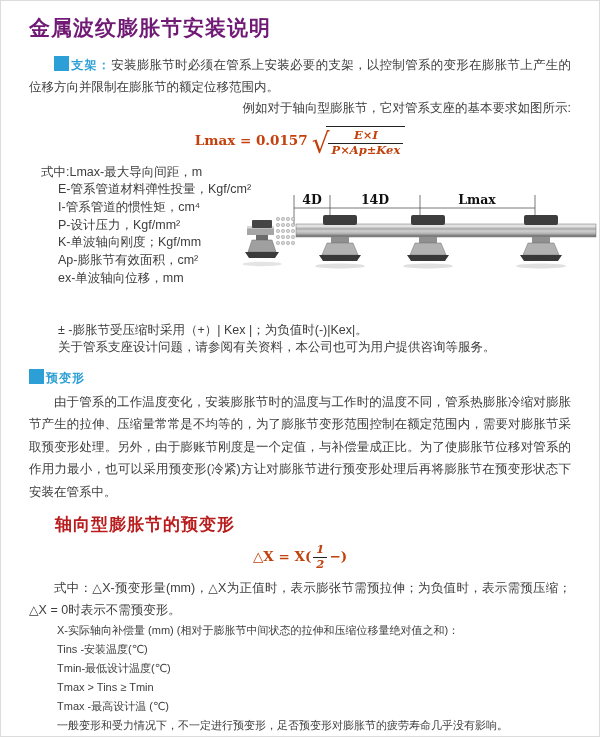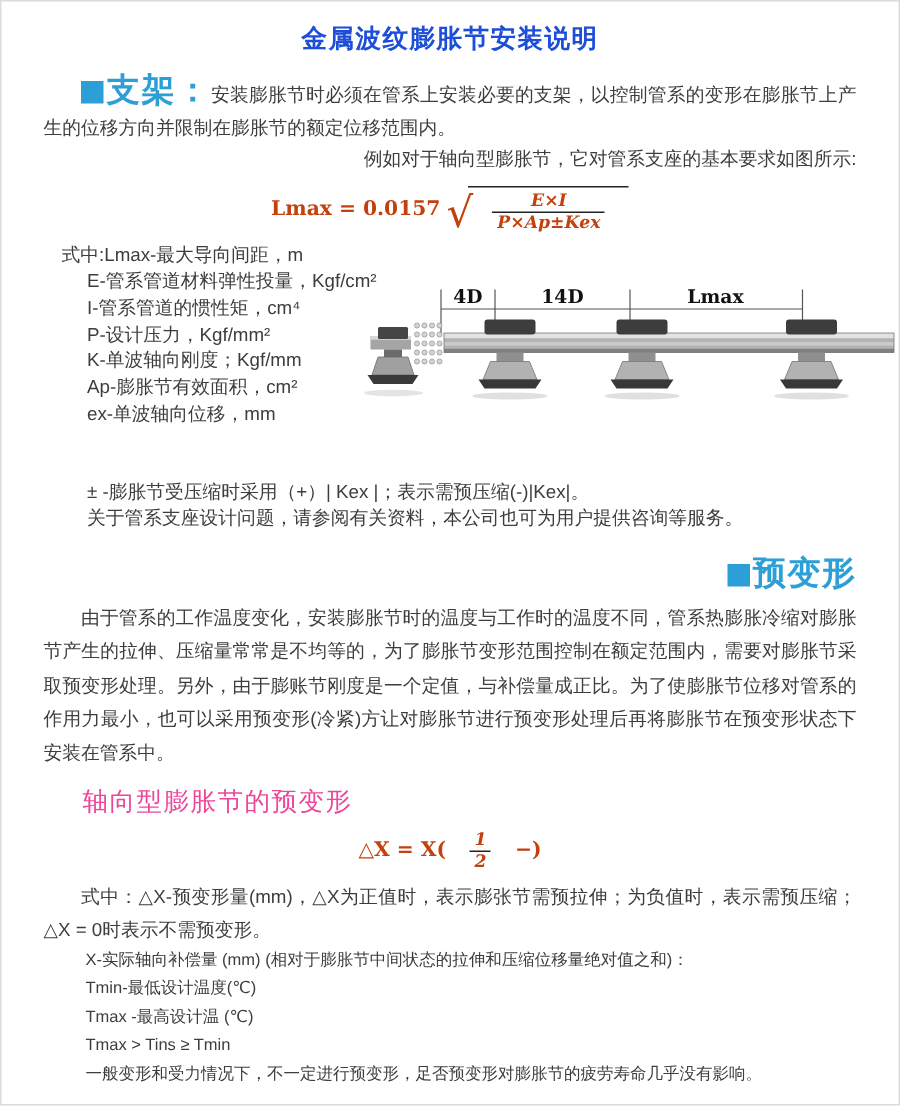--- a/index.html
+++ b/index.html
@@ -4,54 +4,54 @@
 <style>
   html,body{margin:0;padding:0;}
   body{
     width:600px;height:737px;box-sizing:border-box;overflow:hidden;
     background:#ffffff;border:1px solid #dcdcdc;
     font-family:"Liberation Sans","DejaVu Sans",sans-serif;
     color:#3d3d3d;font-size:12.5px;
   }
   .page{padding:0 28px;position:relative;}
   .doc-title{
-    text-align:center;font-size:17px;font-weight:700;color:#1d4ed8;
+    font-size:21px;font-weight:700;color:#701a75;
     margin:13px 0 6px 0;letter-spacing:1px;
   }
-  .sec-head{font-size:22px;font-weight:700;color:#2b9fd6;letter-spacing:1px;}
+  .sec-head{font-size:12px;font-weight:700;color:#2b9fd6;letter-spacing:1px;}
   .marker{
     display:inline-block;width:15px;height:15px;background:#2b9fd6;
     vertical-align:-2px;margin-right:2px;
   }
   p{margin:0;text-align:right;}
   .para{line-height:22px;text-align:justify;text-indent:2em;}
   .sec1-para{margin-top:12px;}
   .indent{text-indent:2em;line-height:21px;}
   .formula{
     text-align:center;font-family:"DejaVu Serif","Liberation Serif",serif;
     font-weight:700;color:#c2410c;font-size:13.5px;margin:7px 0 5px 0;
   }
   .frac{
     display:inline-flex;flex-direction:column;vertical-align:middle;
-    text-align:center;line-height:1.2;font-size:11.5px;margin:0 16px;
+    text-align:center;line-height:1.2;font-size:11.5px;margin:0 2px;
     font-style:italic;
   }
   .frac .num{border-bottom:1px solid #222;padding:0 3px;}
   .frac .den{padding:0 3px;}
   .sqrt{display:inline-flex;align-items:stretch;vertical-align:middle;margin-left:4px;}
   .sqrt .rad{font-size:28px;line-height:1;font-weight:400;align-self:flex-end;margin-right:-3px;}
   .sqrt .under{border-top:1.5px solid #222;padding-top:2px;align-self:center;}
   .def-wrap{position:relative;margin-top:6px;height:158px;}
   .def-line{line-height:17.7px;margin-left:29px;white-space:nowrap;}
   .def-line.first{margin-left:12px;}
   .diagram{position:absolute;left:214px;top:26px;width:358px;height:98px;}
   .dimtext{font-family:"DejaVu Serif","Liberation Serif",serif;font-weight:700;font-size:12.5px;fill:#111;}
-  .sec2-head{margin:12px 0 4px 0;text-align:right;}
+  .sec2-head{margin:12px 0 4px 0;}
   .sub-head{
-    font-size:17px;font-weight:400;color:#ec4899;letter-spacing:1px;
+    font-size:17px;font-weight:700;color:#b91c1c;letter-spacing:1px;
     margin:10px 0 2px 26px;
   }
   .ax-line{margin-left:28px;line-height:19px;white-space:nowrap;font-size:11px;}
   .pre-para{line-height:22.4px;}
 </style>
 </head>
 <body>
 
 <div class="page">
 
@@ -147,33 +147,34 @@
       </g>
       <g>
         <rect x="281" y="25" width="34" height="10" rx="2" fill="#3d3d3d"></rect>
         <rect x="289" y="47" width="18" height="6" fill="#8f8f8f"></rect>
         <polygon points="285,53 311,53 316,65 280,65" fill="#b2b2b2" stroke="#6e6e6e" stroke-width="0.5"></polygon>
         <polygon points="277,65 319,65 315,71 281,71" fill="#383838"></polygon>
       </g>
     </svg>
   </div>
 
-  <div class="def-line">± -膨胀节受压缩时采用（+）| Kex |；表示需预压缩(-)|Kex|。</div>
+  <div class="def-line">± -膨胀节受压缩时采用（+）| Kex |；为负值时(-)|Kex|。</div>
   <div class="def-line">关于管系支座设计问题，请参阅有关资料，本公司也可为用户提供咨询等服务。</div>
 
   <div class="sec2-head"><span class="marker"></span><span class="sec-head">预变形</span></div>
   <p class="para pre-para">由于管系的工作温度变化，安装膨胀节时的温度与工作时的温度不同，管系热膨胀冷缩对膨胀节产生的拉伸、压缩量常常是不均等的，为了膨胀节变形范围控制在额定范围内，需要对膨胀节采取预变形处理。另外，由于膨账节刚度是一个定值，与补偿量成正比。为了使膨胀节位移对管系的作用力最小，也可以采用预变形(冷紧)方让对膨胀节进行预变形处理后再将膨胀节在预变形状态下安装在管系中。</p>
 
   <div class="sub-head">轴向型膨胀节的预变形</div>
   <div class="formula">
     <span>△X = X(</span><span class="frac">
         <span class="num">1</span>
         <span class="den">2</span>
       </span><span>−</span><span>)</span>
   </div>
   <p class="para">式中：△X-预变形量(mm)，△X为正值时，表示膨张节需预拉伸；为负值时，表示需预压缩；△X = 0时表示不需预变形。</p>
   <div class="ax-line">X-实际轴向补偿量 (mm) (相对于膨胀节中间状态的拉伸和压缩位移量绝对值之和)：</div>
+  <div class="ax-line">Tins -安装温度(℃)</div>
   <div class="ax-line">Tmin-最低设计温度(℃)</div>
+  <div class="ax-line">Tmax &gt; Tins ≥ Tmin</div>
   <div class="ax-line">Tmax -最高设计温 (℃)</div>
-  <div class="ax-line">Tmax &gt; Tins ≥ Tmin</div>
   <div class="ax-line">一般变形和受力情况下，不一定进行预变形，足否预变形对膨胀节的疲劳寿命几乎没有影响。</div>
 
 </div>
 
 </body></html>

